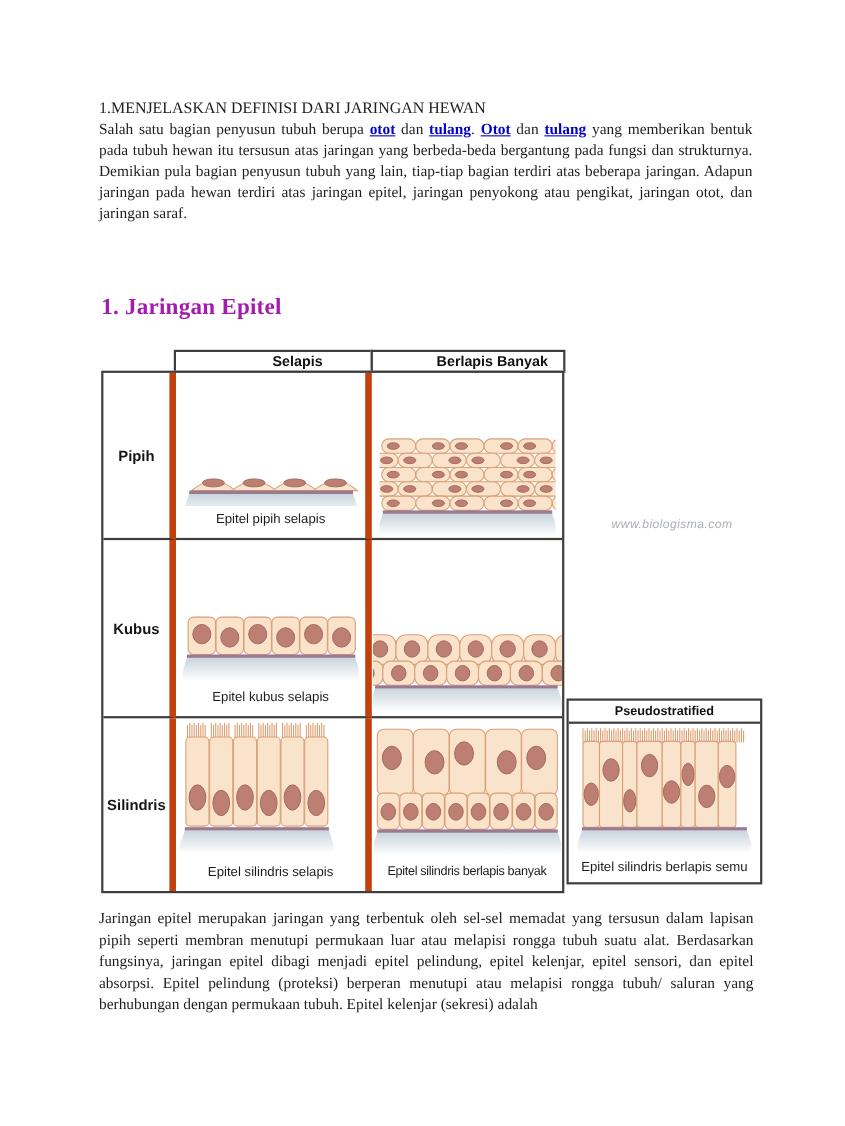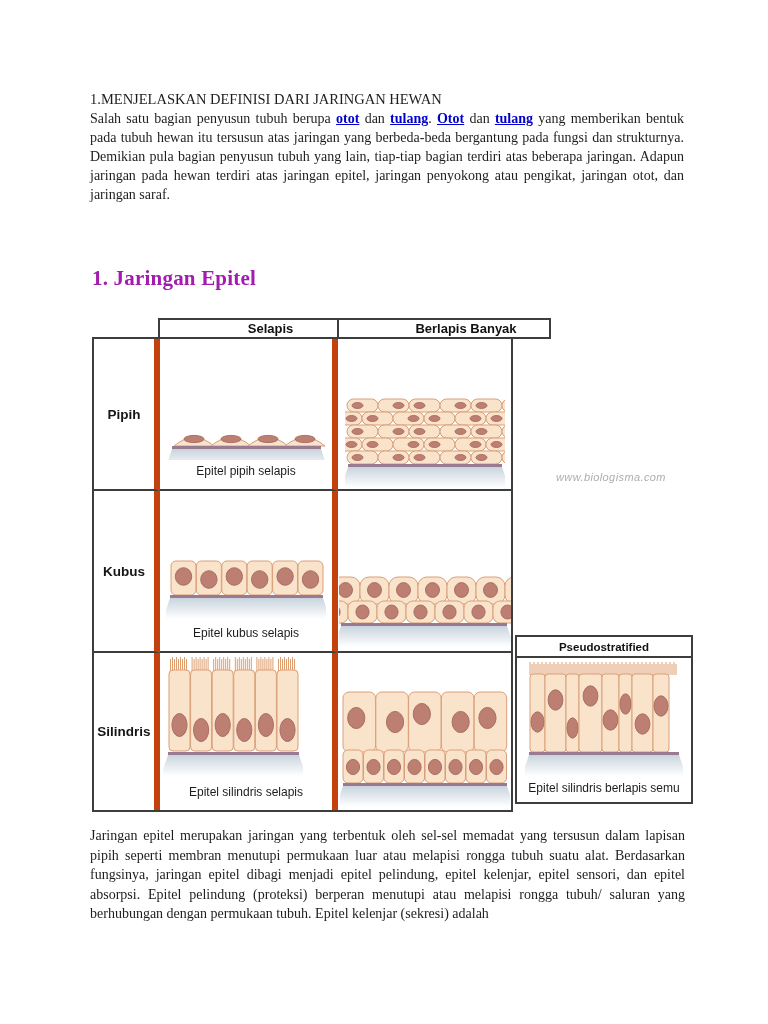--- a/index.html
+++ b/index.html
@@ -10,21 +10,21 @@
   .intro p{margin:0;font:14px/19px "Liberation Serif",serif;text-align:justify;}
   a.doclink{color:#0000cd;font-weight:bold;text-decoration:underline;cursor:pointer;}
   .section-heading{position:absolute;left:76px;top:250px;margin:16px;
         font:bold 21px "Liberation Serif",serif;color:#a21caf;letter-spacing:.2px;}
 
   
   .hdr{position:absolute;box-sizing:border-box;border:2px solid #3d3d3d;background:#fff;
        display:flex;align-items:center;justify-content:center;
        font:bold 13px "Liberation Sans",sans-serif;color:#111;padding-left:44px;}
   .hdr-selapis{left:158px;top:318px;width:181px;height:21px;}
-  .hdr-banyak{left:337px;top:318px;width:214px;height:21px;}
+  .hdr-banyak{left:337px;top:318px;width:177px;height:21px;}
   .tbl-body{position:absolute;left:92px;top:337px;width:421px;height:475px;
         border:2px solid #3d3d3d;box-sizing:border-box;background:#fff;
         display:grid;grid-template-columns:66px 178px 1fr;grid-template-rows:152px 162px 1fr;}
   .tcell{position:relative;box-sizing:border-box;min-width:0;min-height:0;}
   .br{border-right:6px solid #c2410c;}
   .bb{border-bottom:2px solid #3d3d3d;}
   .rowlab{display:flex;align-items:center;justify-content:center;
         font:bold 13.5px "Liberation Sans",sans-serif;color:#151515;}
   .illus-cell{display:flex;flex-direction:column;justify-content:flex-end;align-items:center;overflow:hidden;}
   .illus{line-height:0;}
@@ -333,20 +333,21 @@
             <ellipse cx="95" cy="79" rx="6.6" ry="7.6" fill="#bc7f72" stroke="#a5695d" stroke-width="0.9"></ellipse>
             <rect x="105.5" y="62" width="20" height="33" rx="5" fill="#fae3cb" stroke="#d99f78" stroke-width="1"></rect>
             <ellipse cx="115.5" cy="79" rx="6.6" ry="7.6" fill="#bc7f72" stroke="#a5695d" stroke-width="0.9"></ellipse>
             <rect x="126" y="62" width="20" height="33" rx="5" fill="#fae3cb" stroke="#d99f78" stroke-width="1"></rect>
             <ellipse cx="136" cy="79" rx="6.6" ry="7.6" fill="#bc7f72" stroke="#a5695d" stroke-width="0.9"></ellipse>
             <rect x="146.5" y="62" width="20" height="33" rx="5" fill="#fae3cb" stroke="#d99f78" stroke-width="1"></rect>
             <ellipse cx="156.5" cy="79" rx="6.6" ry="7.6" fill="#bc7f72" stroke="#a5695d" stroke-width="0.9"></ellipse>
             <rect x="3" y="95" width="164" height="3.2" fill="#997a90"></rect>
             <polygon points="3,98 167,98 174,119 -4,119" fill="url(#g5)"></polygon>
           </svg></div>
+      <div class="caption tight">Epitel silindris berlapis banyak</div>
     </div>
   </div>
 
   <div class="pseudo-box">
     <div class="pseudo-hdr">Pseudostratified</div>
     <div class="pseudo-body tcell illus-cell">
       <div class="illus"><svg width="158" height="122" viewBox="0 0 158 122" xmlns="http://www.w3.org/2000/svg">
             <defs>
               <linearGradient id="g6" x1="0" y1="0" x2="0" y2="1">
                 <stop offset="0" stop-color="#c6d2dc" stop-opacity="0.95"></stop>

